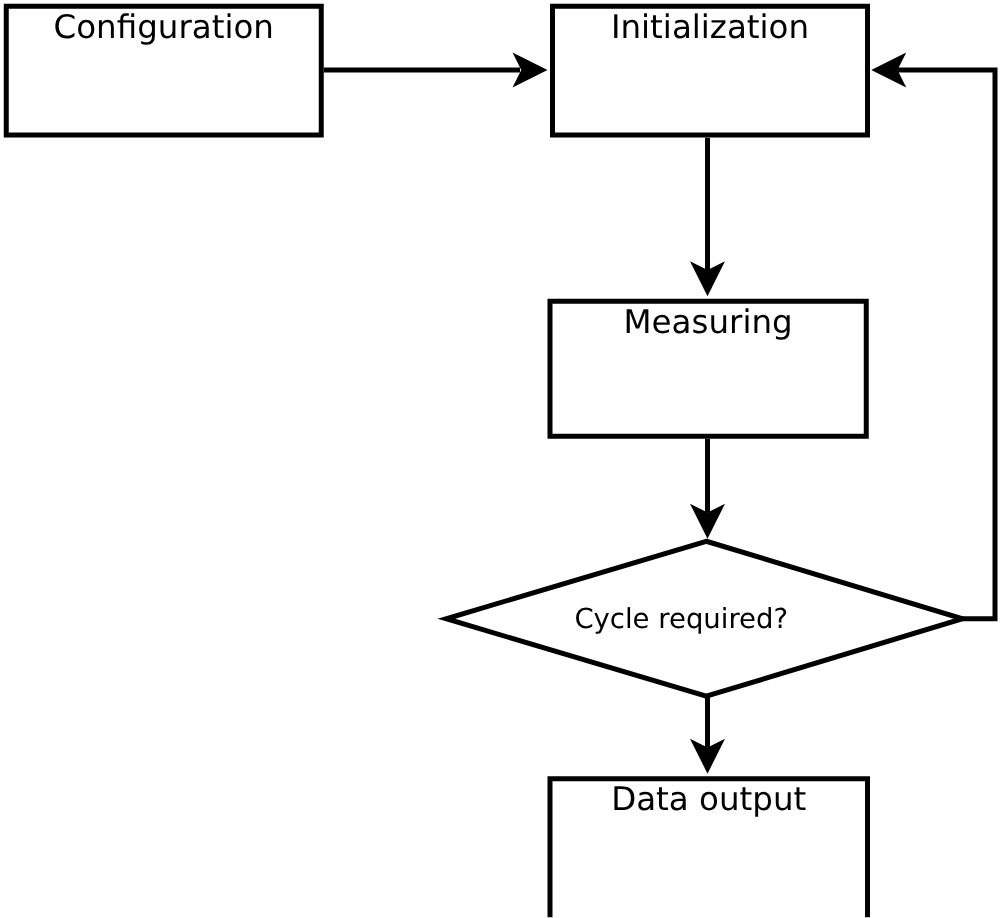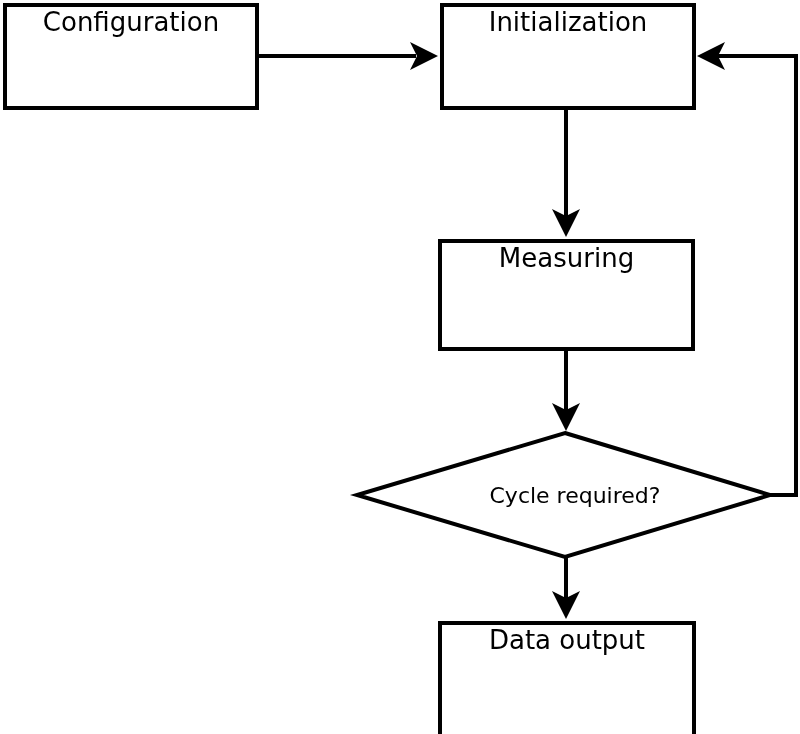--- a/index.html
+++ b/index.html
@@ -41,21 +41,21 @@
     justify-content: center;
     font-size: 22px;
     color: #000000;
     text-align: center;
     pointer-events: none;
   }
   #node-configuration { left: 3px;   top: 3px;   width: 256px; height: 107px; }
   #node-initialization{ left: 440px; top: 3px;   width: 256px; height: 107px; }
   #node-measuring     { left: 438px; top: 239px; width: 257px; height: 112px; }
   #node-data-output   { left: 438px; top: 621px; width: 258px; height: 136px; }
-  #label-cycle-required { left: 368px; top: 433px; width: 414px; height: 124px; }
+  #label-cycle-required { left: 338px; top: 433px; width: 414px; height: 124px; }
 </style>
 </head>
 <body>
 
 <div class="canvas">
 
   <svg class="edges-layer" width="800" height="734" viewBox="0 0 800 734" xmlns="http://www.w3.org/2000/svg">
 
     <g>
       <line x1="258" y1="56" x2="416" y2="56" stroke="#000000" stroke-width="4"></line>

